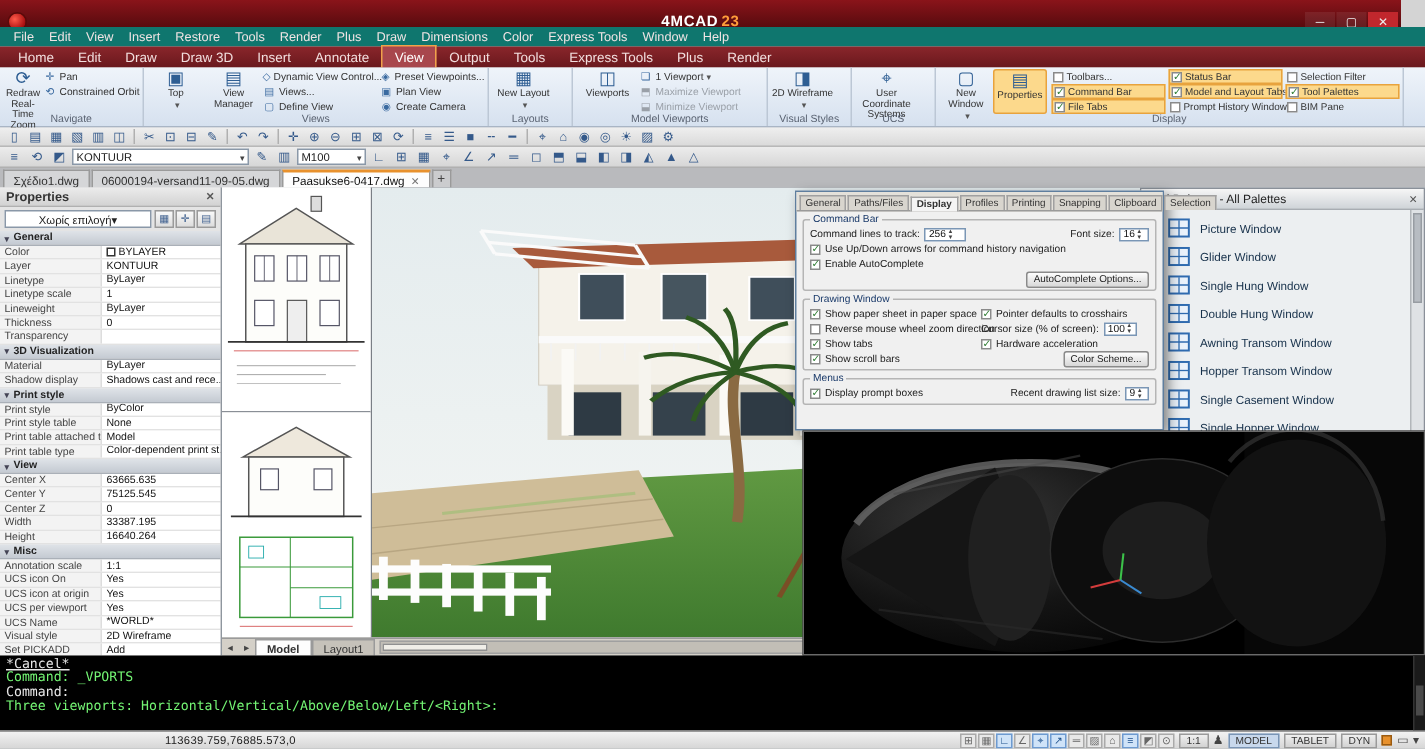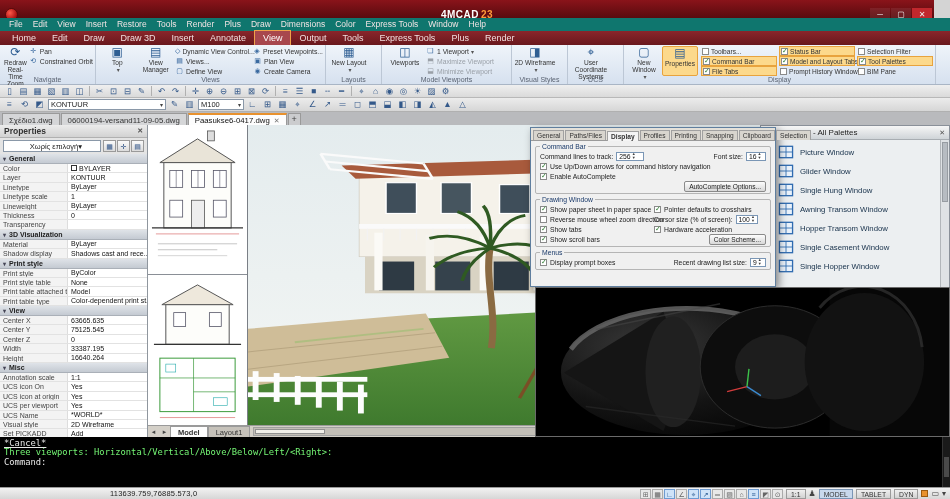--- a/index.html
+++ b/index.html
@@ -60,21 +60,21 @@
   .ftab { height:12px; display:flex; align-items:flex-end; background:#d5d6d8; border:1px solid #9a9a9a; border-bottom:none; font-size:7.8px; color:#333; padding:0 6px; margin-right:1px; gap:4px; white-space:nowrap; }
   .ftab.active { background:#fdfdfd; border-top:2px solid #e8912d; color:#111; }
   .ftab-close { font-size:7px; color:#777; }
   .ftab-plus { width:13px; height:12px; background:#cbccce; border:1px solid #9a9a9a; border-bottom:none; font-size:9px; line-height:11px; text-align:center; color:#444; }
 
   
   #props { top:125px; left:0; width:148px; height:312px; background:#f0f0f0; border-right:1px solid #8f969e; overflow:hidden; }
   #props-header { height:13px; background:linear-gradient(#ececec,#d2d2d2); border-bottom:1px solid #b0b0b0; display:flex; align-items:center; font-size:8.5px; font-weight:bold; color:#333; padding:0 4px; }
   #props-close { margin-left:auto; font-size:7px; color:#555; }
   #props-selrow { height:16px; display:flex; align-items:center; gap:2px; padding:0 3px; background:#e4e4e4; }
-  #props-select { flex:1; height:12px; background:#fff; border:1px solid #8a98a8; font-size:7.5px; color:#222; display:flex; align-items:center; padding:0 18px; justify-content:flex-end; }
+  #props-select { flex:1; height:12px; background:#fff; border:1px solid #8a98a8; font-size:7.5px; color:#222; display:flex; align-items:center; padding:0 2px; justify-content:center; }
   .pbtn { width:13px; height:12px; background:linear-gradient(#fafafa,#dcdcdc); border:1px solid #9a9a9a; font-size:7px; line-height:11px; text-align:center; color:#36598a; }
   #props-grid { font-size:7px; }
   .prop-sec { height:10px; background:linear-gradient(#dfe3e8,#c4cad2); display:flex; align-items:center; font-weight:bold; color:#222; padding:0 3px; gap:3px; border-bottom:1px solid #aab0b8; }
   .sec-arr { font-size:6px; color:#445; }
   .prop-row { height:9.4px; display:flex; border-bottom:1px solid #e2e2e2; }
   .prop-label { width:68px; background:#f3f3f3; color:#444; padding:0 3px; line-height:9px; border-right:1px solid #ddd; overflow:hidden; white-space:nowrap; }
   .prop-value { flex:1; background:#fff; color:#111; padding:0 3px; line-height:9px; overflow:hidden; white-space:nowrap; display:flex; align-items:center; gap:2px; }
   .swatch { width:6px; height:6px; background:#fff; border:1px solid #333; flex:none; }
 
   
@@ -814,20 +814,28 @@
             <line x1="2" y1="8" x2="16" y2="8" stroke="#2f6bb0"></line>
           </svg></span>
         <span>Single Hung Window</span>
       </div>
       <div class="pal-item">
         <span><svg viewBox="0 0 18 16" width="16" height="14">
             <rect x="1.5" y="1.5" width="15" height="13" fill="#eaf2fb" stroke="#2f6bb0" stroke-width="1.5"></rect>
             <line x1="9" y1="2" x2="9" y2="14" stroke="#2f6bb0"></line>
             <line x1="2" y1="8" x2="16" y2="8" stroke="#2f6bb0"></line>
           </svg></span>
+        <span>Double Hung Window</span>
+      </div>
+      <div class="pal-item">
+        <span><svg viewBox="0 0 18 16" width="16" height="14">
+            <rect x="1.5" y="1.5" width="15" height="13" fill="#eaf2fb" stroke="#2f6bb0" stroke-width="1.5"></rect>
+            <line x1="9" y1="2" x2="9" y2="14" stroke="#2f6bb0"></line>
+            <line x1="2" y1="8" x2="16" y2="8" stroke="#2f6bb0"></line>
+          </svg></span>
         <span>Awning Transom Window</span>
       </div>
       <div class="pal-item">
         <span><svg viewBox="0 0 18 16" width="16" height="14">
             <rect x="1.5" y="1.5" width="15" height="13" fill="#eaf2fb" stroke="#2f6bb0" stroke-width="1.5"></rect>
             <line x1="9" y1="2" x2="9" y2="14" stroke="#2f6bb0"></line>
             <line x1="2" y1="8" x2="16" y2="8" stroke="#2f6bb0"></line>
           </svg></span>
         <span>Hopper Transom Window</span>
       </div>
@@ -993,22 +1001,23 @@
       <line x1="212" y1="100" x2="192" y2="105" stroke="#d33c3c"></line>
       <line x1="212" y1="100" x2="214" y2="82" stroke="#3cc24a"></line>
       <line x1="212" y1="100" x2="226" y2="109" stroke="#3a8ad0"></line>
     </g>
   </svg>
 </div>
 
 <div id="cmd" class="abs">
   <div id="cmdlines">
       <div class="cmd-line" style="color: rgb(232, 232, 232); text-decoration: underline;">*Cancel*</div>
+      <div class="cmd-line" style="color: rgb(116, 245, 116);">Command:  _VPORTS</div>
+      <div class="cmd-line" style="color: rgb(232, 232, 232);">Command:</div>
       <div class="cmd-line" style="color: rgb(116, 245, 116);">Three viewports:  Horizontal/Vertical/Above/Below/Left/&lt;Right&gt;:</div>
-      <div class="cmd-line" style="color: rgb(232, 232, 232);">Command:</div>
     </div>
   <div id="cmd-scroll">
       <div class="thumbv"></div>
     </div>
 </div>
 
 <div id="statusbar" class="abs">
   <span id="coords">113639.759,76885.573,0</span>
   <span id="toggles">
       <span class="stg">⊞</span>

